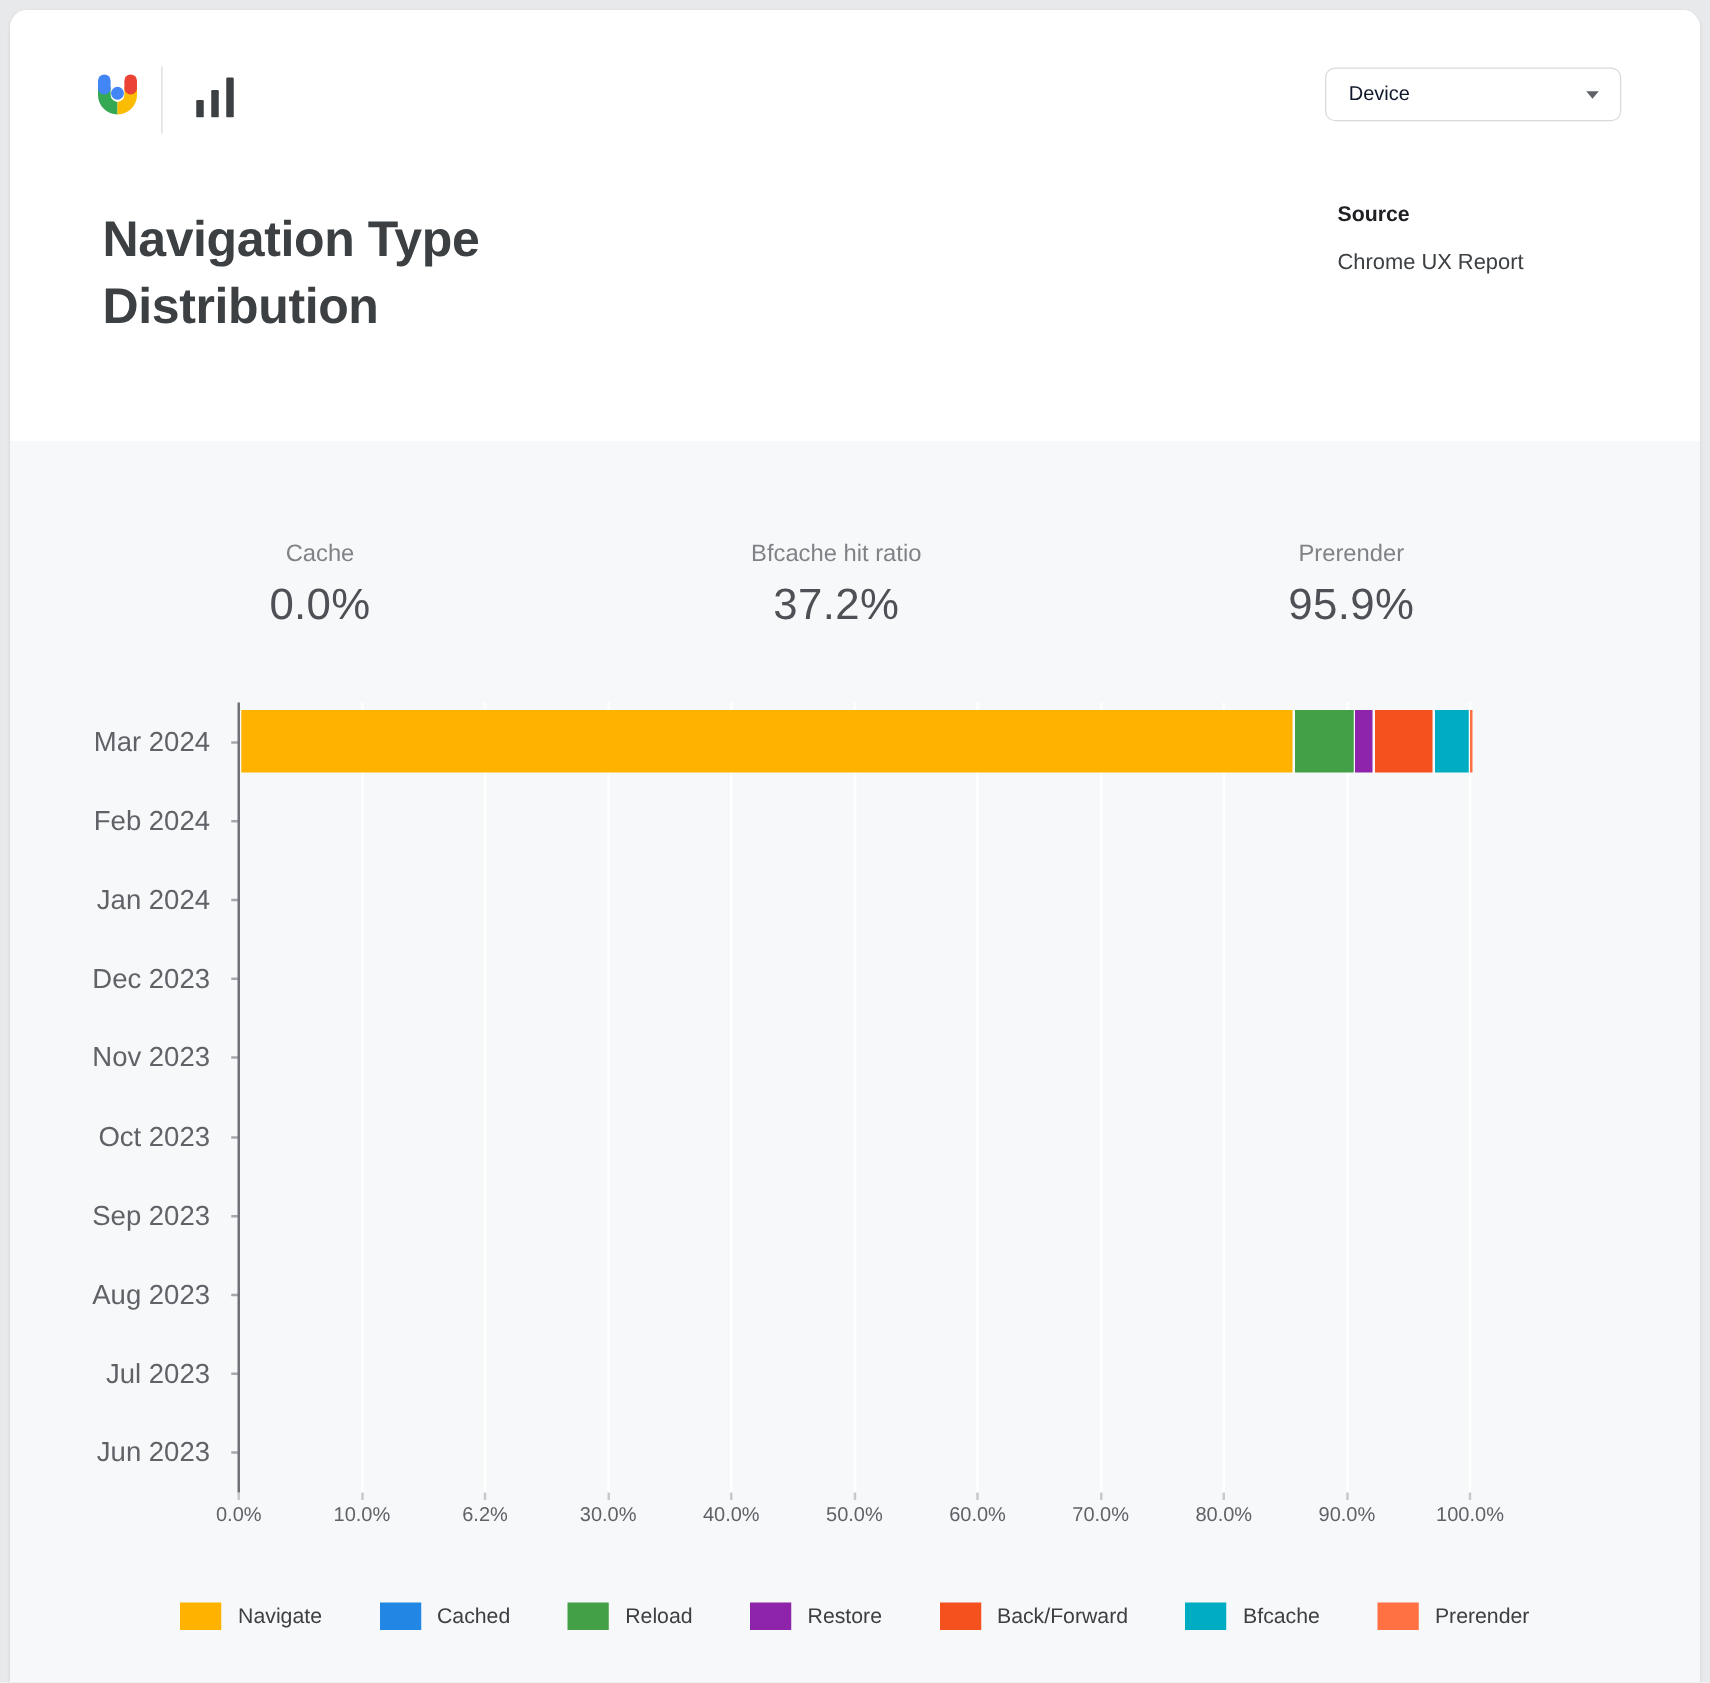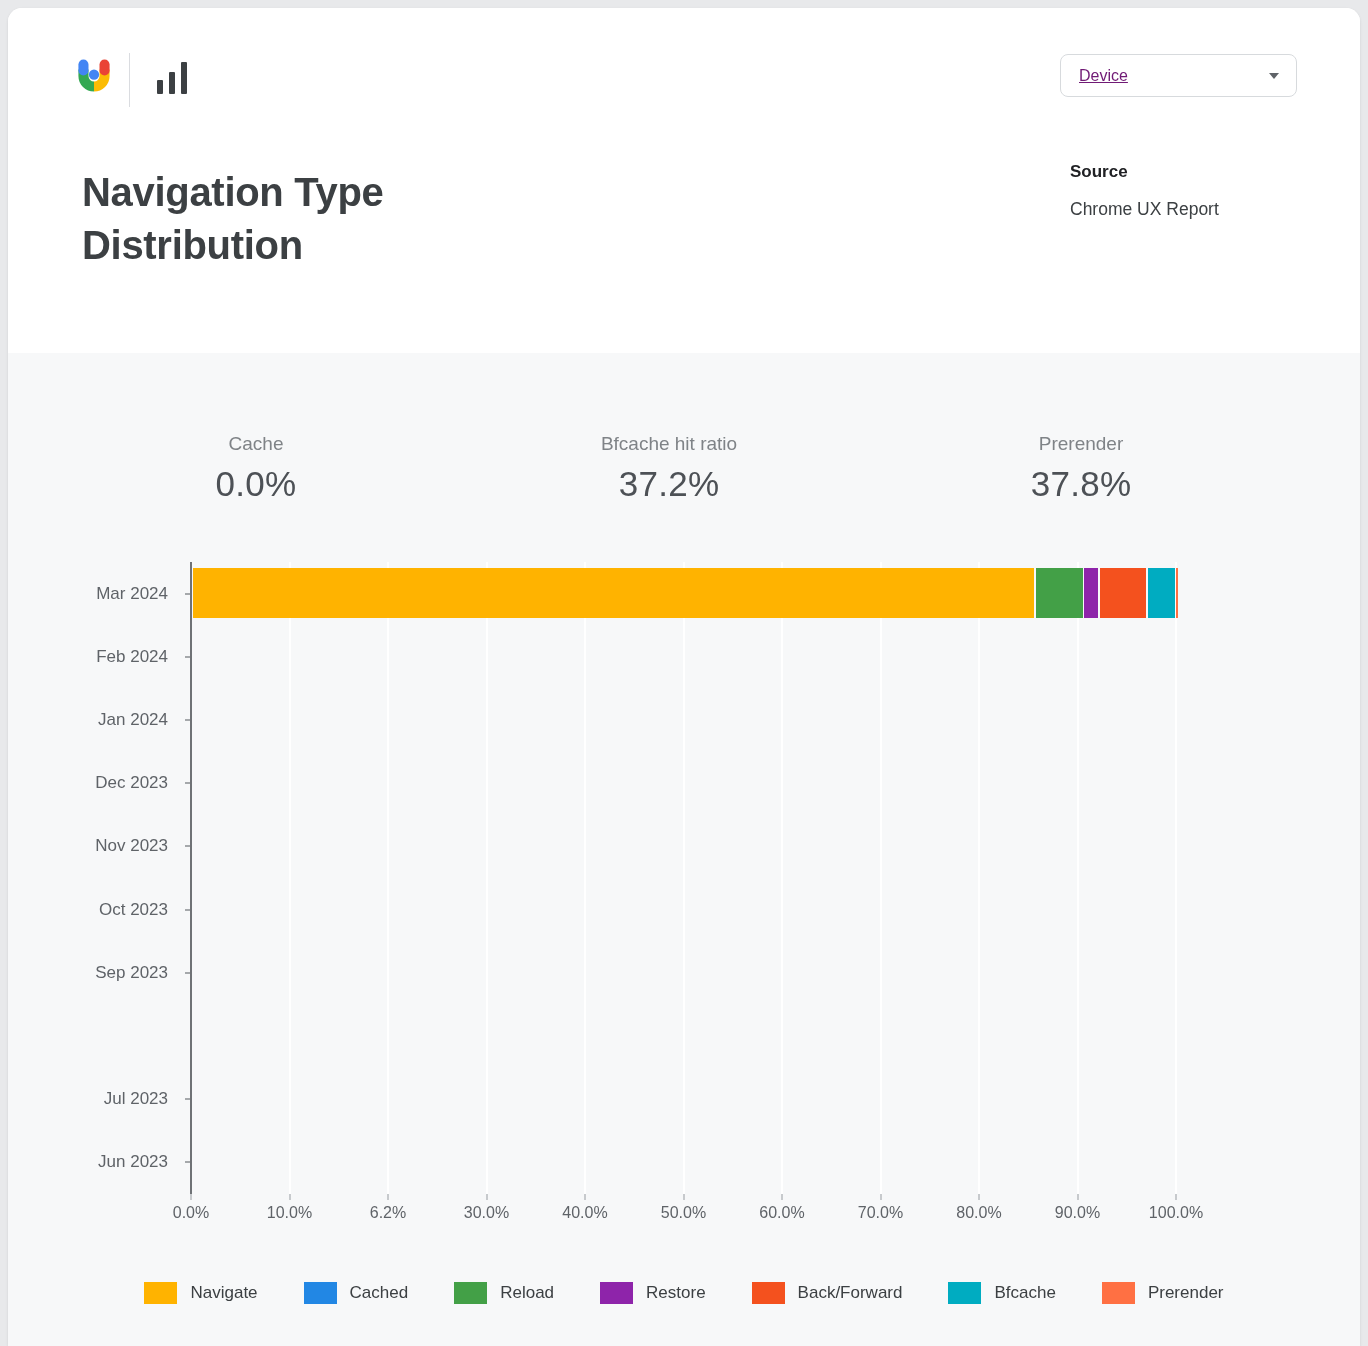--- a/index.html
+++ b/index.html
@@ -23,21 +23,21 @@
   
   .header { position:relative; height:345px; background:#ffffff; flex:none; }
   .logo { position:absolute; left:64px; top:46px; width:44px; height:44px; }
   .logo-divider { position:absolute; left:121px; top:45px; width:1px; height:54px; background:#dadce0; }
   .chart-icon { position:absolute; left:147px; top:53px; width:36px; height:33px; }
   .device {
     position:absolute; left:1052px; top:46px; width:237px; height:43px;
     border:1px solid #d7dadd; border-radius:8px; background:#fff;
     display:flex; align-items:center; padding:0 17px 0 18px; cursor:pointer;
   }
-  .device-label { flex:1; font-size:16px; color:#701a75;text-decoration:underline; }
+  .device-label { flex:1; font-size:16px; color:#0f172a; }
   .device-caret { width:0; height:0; border-left:5px solid transparent; border-right:5px solid transparent; border-top:6px solid #5f6368; }
   .page-title {
     position:absolute; left:74px; top:158px; max-width:380px;
     font-size:40px; line-height:53px; font-weight:700; color:#3c4043; letter-spacing:-0.3px;
     margin:0;
   }
   .meta { position:absolute; top:154px; }
   .meta.origin { left:582px; }
   .meta.source { left:1062px; }
   .meta-label { font-size:17px; font-weight:700; color:#202124; margin-bottom:17px; }
@@ -52,21 +52,21 @@
   .metric-value { font-size:35px; color:#4d5156; margin-top:9px; letter-spacing:0.3px; }
   
   .plot { position:absolute; left:183px; top:209px; width:985px; height:632px; }
   .gridline { position:absolute; top:0; bottom:0; width:2px; background:#ffffff; z-index:0; }
   .gridline.axis { background:#6f7276; z-index:2; }
   .xtick-stub { position:absolute; top:100%; height:6px; width:2px; background:#c7cacd; }
   .chart-row { position:absolute; left:0; width:100%; height:63.2px; }
   .ylabel {
     position:absolute; right:calc(100% + 23px); top:0; height:100%;
     display:flex; align-items:center; white-space:nowrap;
-    font-size:17px; color:#5f6368;
+    font-size:22px; color:#5f6368;
   }
   .ytick { position:absolute; right:calc(100% + 0px); top:50%; margin-top:-1px; width:6px; height:2px; background:#a5a8ab; }
   .bar { position:absolute; left:2px; top:6px; height:50px; display:flex; z-index:1; }
   .seg { height:100%; flex:none; }
   .seg + .seg { margin-left:1.5px; }
   .xlabels { position:absolute; left:183px; top:851px; width:985px; height:22px; }
   .xlabel { position:absolute; transform:translateX(-50%); font-size:16px; color:#5f6368; white-space:nowrap; }
   
   .legend {
     position:absolute; left:0; top:929px; width:100%;
@@ -119,21 +119,21 @@
     <div class="metric m1">
       <div class="metric-label">Cache</div>
       <div class="metric-value">0.0%</div>
     </div>
     <div class="metric m2">
       <div class="metric-label">Bfcache hit ratio</div>
       <div class="metric-value">37.2%</div>
     </div>
     <div class="metric m3">
       <div class="metric-label">Prerender</div>
-      <div class="metric-value">37.8%</div>
+      <div class="metric-value">95.9%</div>
     </div>
 
     <div class="plot">
         <div class="gridline axis" style="left: calc(0% - 1px);"></div>
         <div class="xtick-stub" style="left: calc(0% - 1px);"></div>
         <div class="gridline" style="left: calc(10% - 1px);"></div>
         <div class="xtick-stub" style="left: calc(10% - 1px);"></div>
         <div class="gridline" style="left: calc(20% - 1px);"></div>
         <div class="xtick-stub" style="left: calc(20% - 1px);"></div>
         <div class="gridline" style="left: calc(30% - 1px);"></div>
@@ -181,20 +181,24 @@
           <div class="ytick"></div>
         </div>
         <div class="chart-row" style="top: 316px;">
           <span class="ylabel">Oct 2023</span>
           <div class="ytick"></div>
         </div>
         <div class="chart-row" style="top: 379.2px;">
           <span class="ylabel">Sep 2023</span>
           <div class="ytick"></div>
         </div>
+        <div class="chart-row" style="top: 442.4px;">
+          <span class="ylabel">Aug 2023</span>
+          <div class="ytick"></div>
+        </div>
         <div class="chart-row" style="top: 505.6px;">
           <span class="ylabel">Jul 2023</span>
           <div class="ytick"></div>
         </div>
         <div class="chart-row" style="top: 568.8px;">
           <span class="ylabel">Jun 2023</span>
           <div class="ytick"></div>
         </div>
       </div>
     <div class="xlabels">

